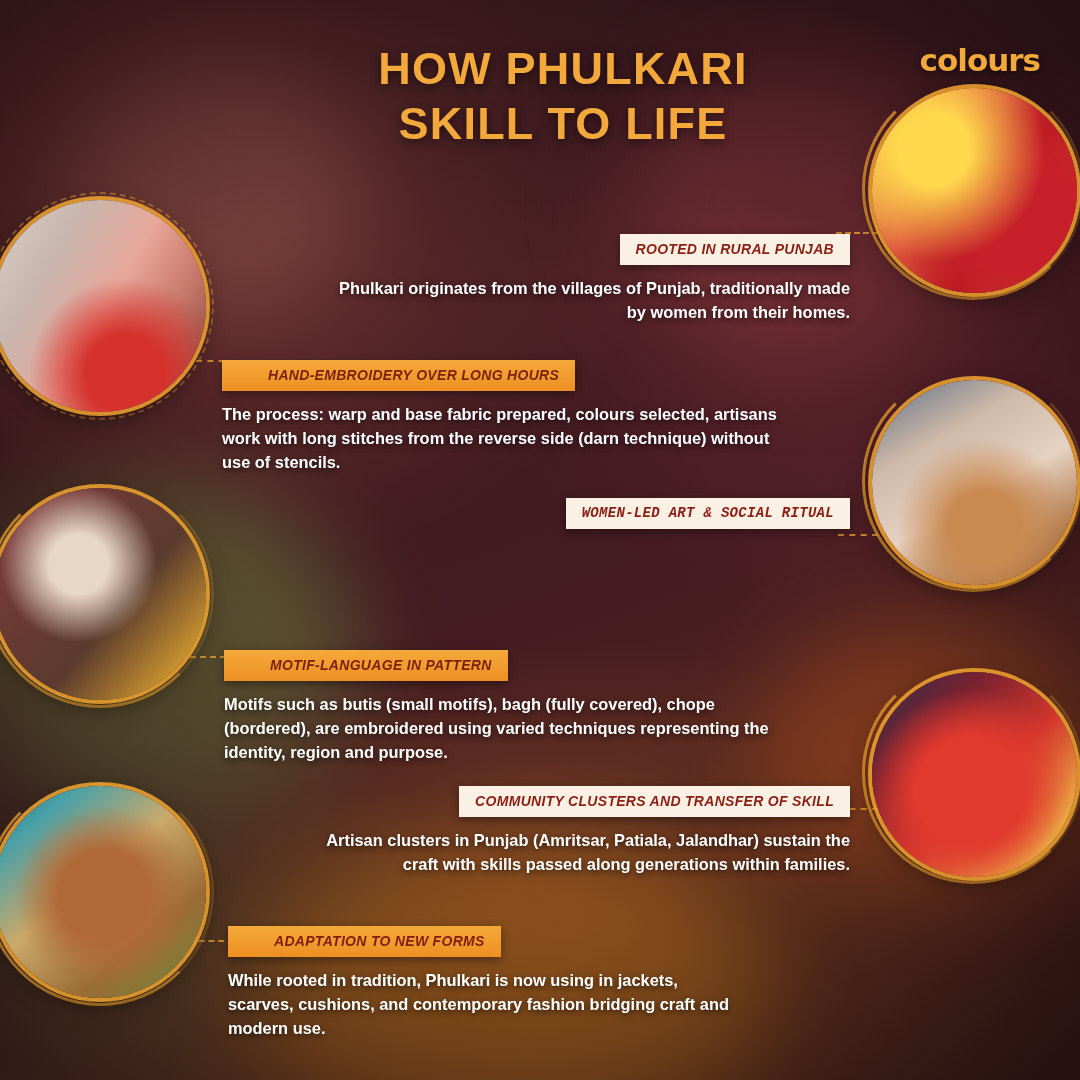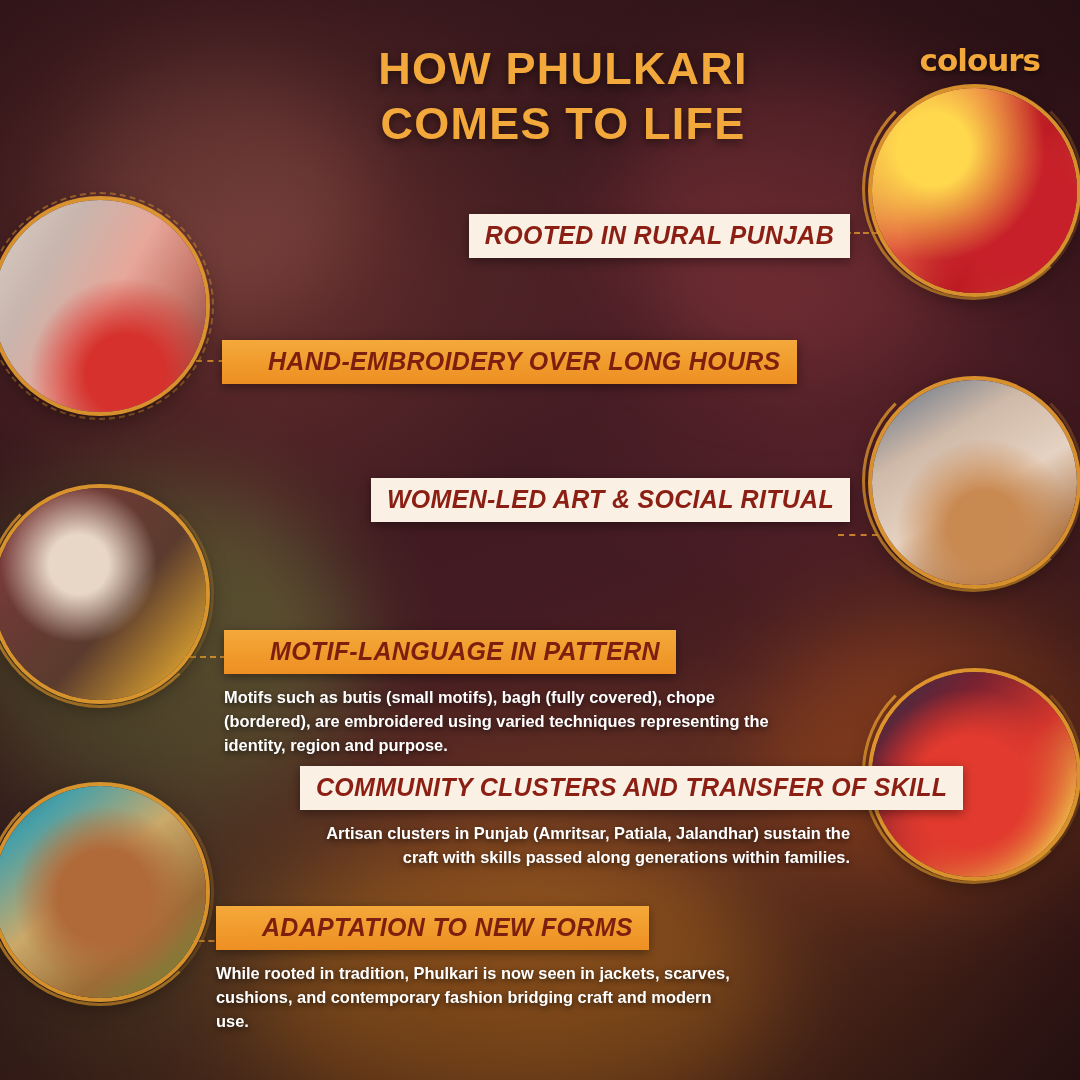--- a/index.html
+++ b/index.html
@@ -96,28 +96,29 @@
     border-top: 2px dashed rgba(243,166,48,.75);
     z-index: 2;
   }
 
   
   .block { position: absolute; z-index: 6; }
 
   .badge {
     display: inline-block;
     padding: 7px 16px 8px;
-    font-size: 25px;
+    font-size: 14px;
     font-weight: bold;
     font-style: italic;
     letter-spacing: .3px;
     color: #8c1f14;
     background: #f6ecdf;
     box-shadow: 0 3px 10px rgba(0,0,0,.4);
     white-space: nowrap;
+    margin-top: 20px;
   }
   .badge.orange {
     background: linear-gradient(180deg,#f4a93a,#ee8f22);
     color: #7d1f0f;
     padding-left: 46px;
   }
   .badge.cream { background: #faf0e4; }
 
   .body {
     margin-top: 12px;
@@ -136,21 +137,21 @@
 <div id="poster">
 
   <div class="bg-blob" style="width:420px;height:330px;left:-60px;top:480px;background:#6d7a3c;"></div>
   <div class="bg-blob" style="width:520px;height:300px;left:250px;top:840px;background:#c97a1e;"></div>
   <div class="bg-blob" style="width:360px;height:300px;left:620px;top:60px;background:#8e3a3f;"></div>
   <div class="bg-blob" style="width:300px;height:260px;left:60px;top:60px;background:#9b5a52;"></div>
   <div class="bg-blob" style="width:340px;height:280px;left:760px;top:620px;background:#b5531f;"></div>
 
   <div class="title-wrap">
     <div class="title-line">HOW PHULKARI</div>
-    <div class="title-line">COMES TO LIFE</div>
+    <div class="title-line">SKILL TO LIFE</div>
   </div>
 
   <div class="logo">colours</div>
 
   <div class="ring" style="left:862px;top:78px;width:222px;height:222px;"></div>
   <div class="photo" style="left:872px;top:88px;width:205px;height:205px;">
     <div class="inner" style="background:
         radial-gradient(circle at 30% 30%, #ffd84d 0 18%, rgba(255,216,77,0) 55%),
         radial-gradient(circle at 72% 62%, #c7202a 0 30%, rgba(199,32,42,0) 62%),
         linear-gradient(120deg,#e8c34a 0%,#e0553f 35%,#b5171f 62%,#d96a34 100%);"></div>
@@ -193,38 +194,40 @@
 
   <div class="connector" style="left:836px;top:232px;width:42px;"></div>
   <div class="connector" style="left:196px;top:360px;width:40px;"></div>
   <div class="connector" style="left:838px;top:534px;width:40px;"></div>
   <div class="connector" style="left:150px;top:656px;width:86px;"></div>
   <div class="connector" style="left:838px;top:808px;width:40px;"></div>
   <div class="connector" style="left:140px;top:940px;width:94px;"></div>
 
   <div class="block right-al" style="left:330px;top:214px;width:520px;">
     <div class="badge cream">ROOTED IN RURAL PUNJAB</div>
+    <div class="body">Phulkari originates from the villages of Punjab, traditionally made by women from their homes.</div>
   </div>
 
   <div class="block left-al" style="left:222px;top:340px;width:560px;">
     <div class="badge orange">HAND-EMBROIDERY OVER LONG HOURS</div>
-  </div>
-
-  <div class="block right-al" style="left:290px;top:478px;width:560px;">
+    <div class="body">The process: warp and base fabric prepared, colours selected, artisans work with long stitches from the reverse side (darn technique) without use of stencils.</div>
+  </div>
+
+  <div class="block right-al" style="left:290px;top:478px;width:560px;font-family:Liberation Mono, monospace;">
     <div class="badge cream">WOMEN-LED ART &amp; SOCIAL RITUAL</div>
   </div>
 
   <div class="block left-al" style="left:224px;top:630px;width:545px;">
     <div class="badge orange">MOTIF-LANGUAGE IN PATTERN</div>
     <div class="body">Motifs such as butis (small motifs), bagh (fully covered), chope (bordered), are embroidered using varied techniques representing the identity, region and purpose.</div>
   </div>
 
   <div class="block right-al" style="left:300px;top:766px;width:550px;">
     <div class="badge cream">COMMUNITY CLUSTERS AND TRANSFER OF SKILL</div>
     <div class="body">Artisan clusters in Punjab (Amritsar, Patiala, Jalandhar) sustain the craft with skills passed along generations within families.</div>
   </div>
 
-  <div class="block left-al" style="left:216px;top:906px;width:520px;">
+  <div class="block left-al" style="left:228px;top:906px;width:520px;">
     <div class="badge orange">ADAPTATION TO NEW FORMS</div>
-    <div class="body">While rooted in tradition, Phulkari is now seen in jackets, scarves, cushions, and contemporary fashion bridging craft and modern use.</div>
+    <div class="body">While rooted in tradition, Phulkari is now using in jackets, scarves, cushions, and contemporary fashion bridging craft and modern use.</div>
   </div>
 
 </div>
 
 </body></html>

